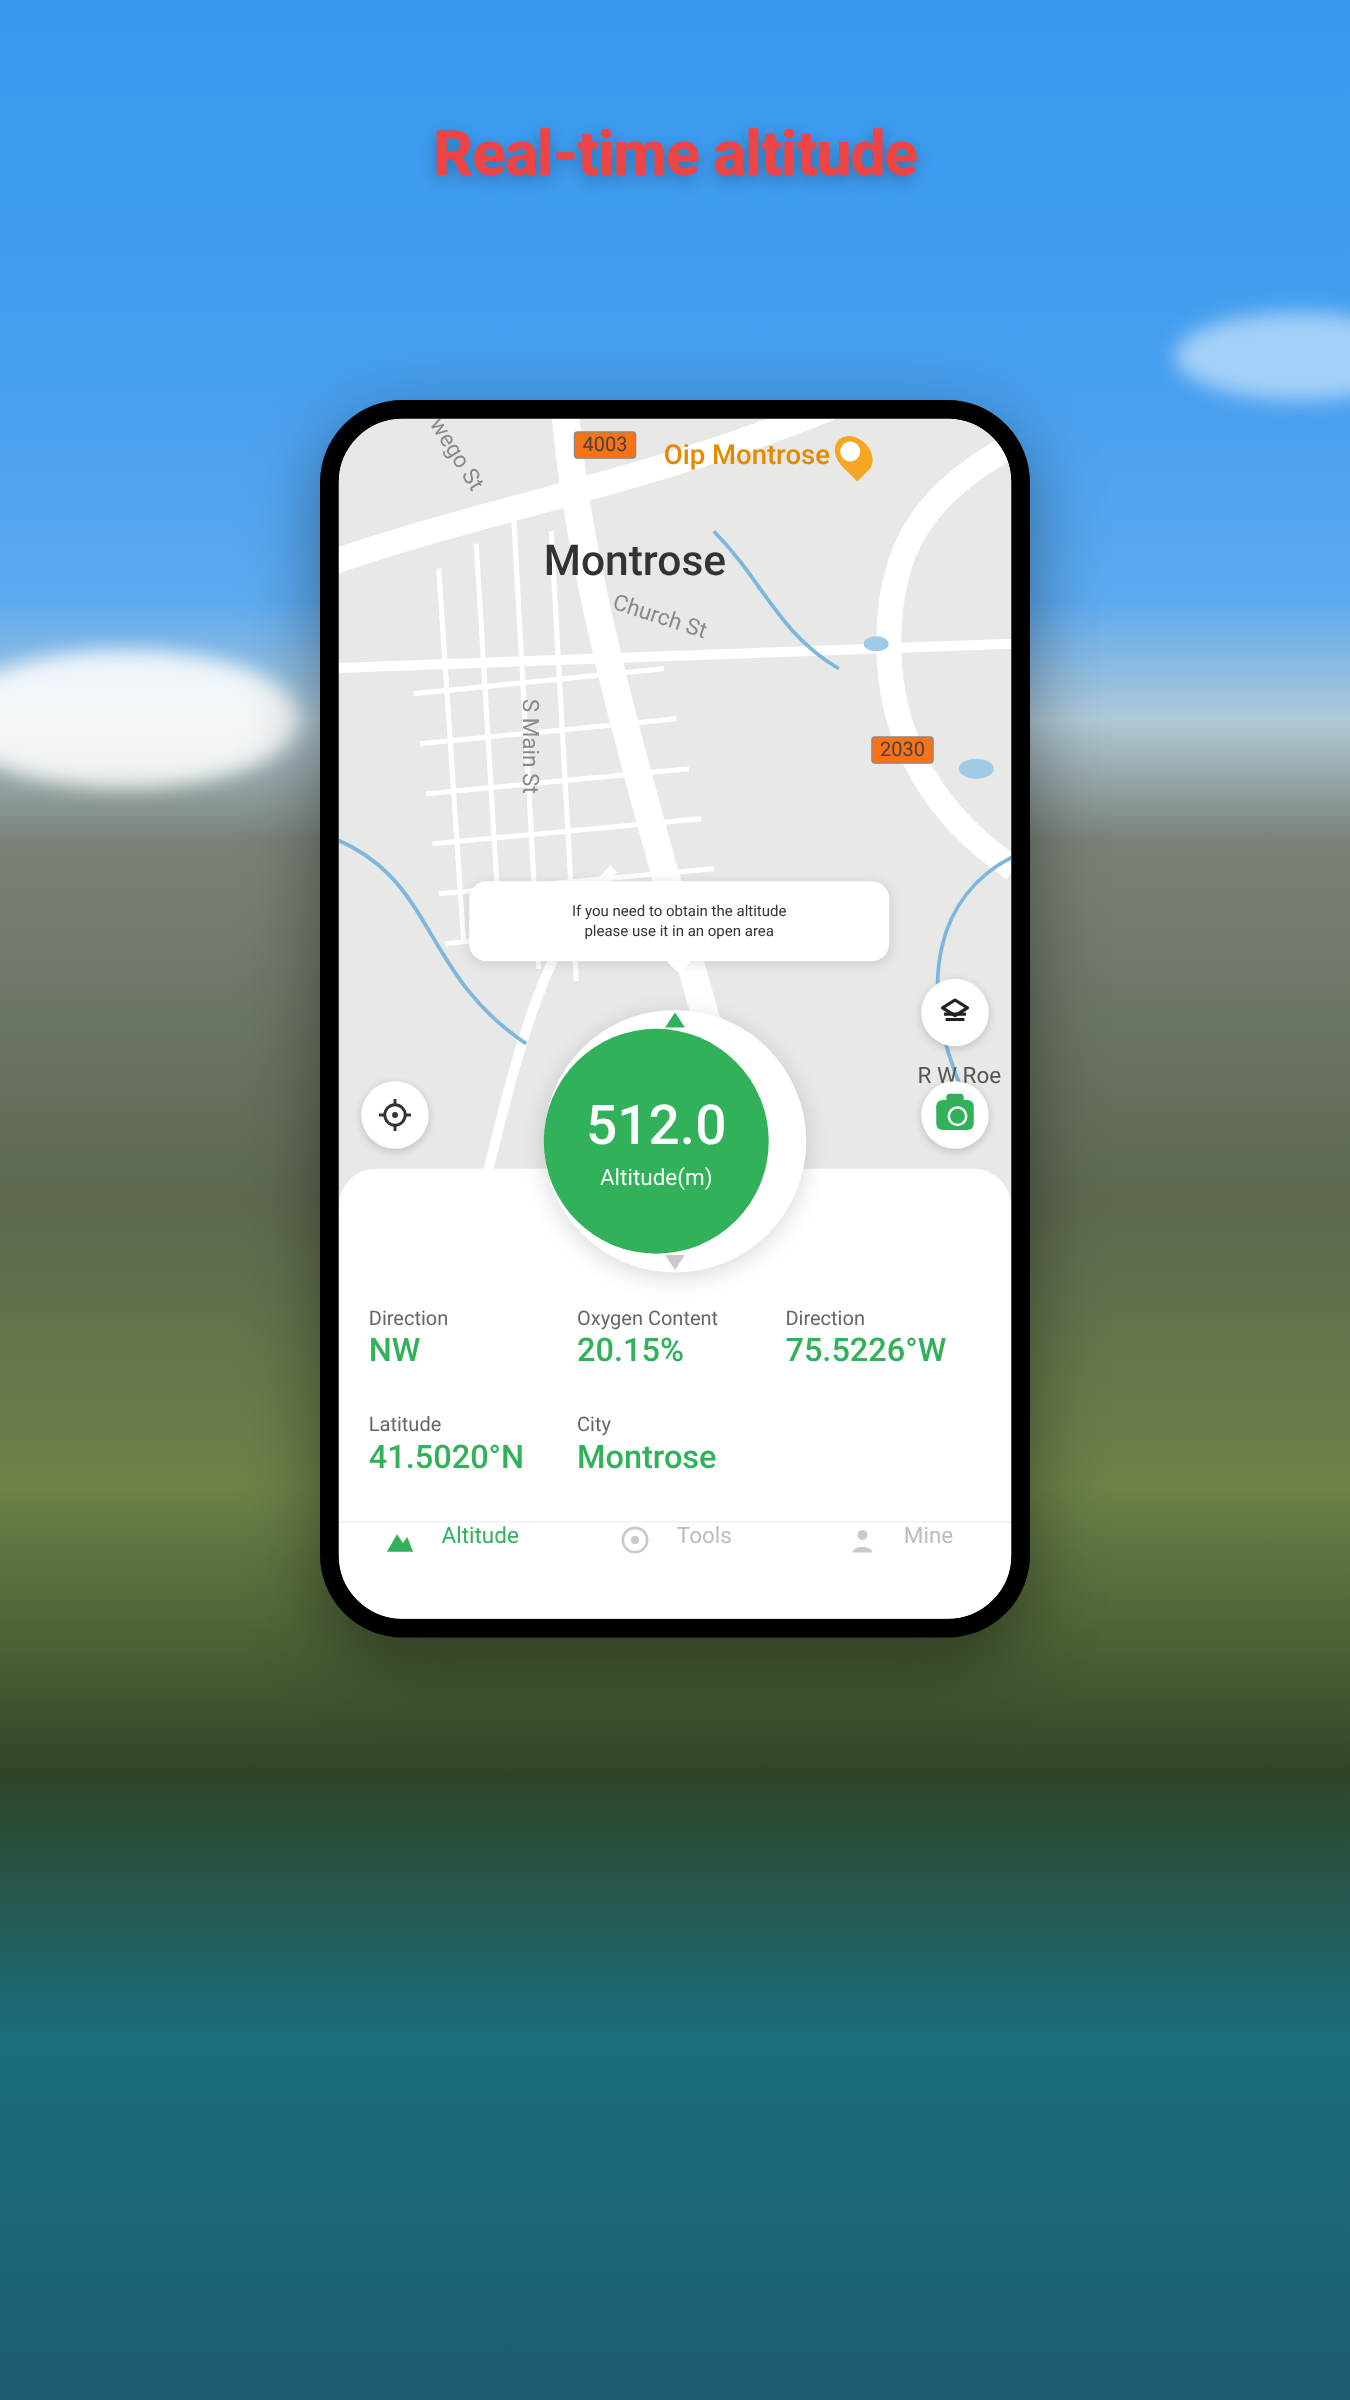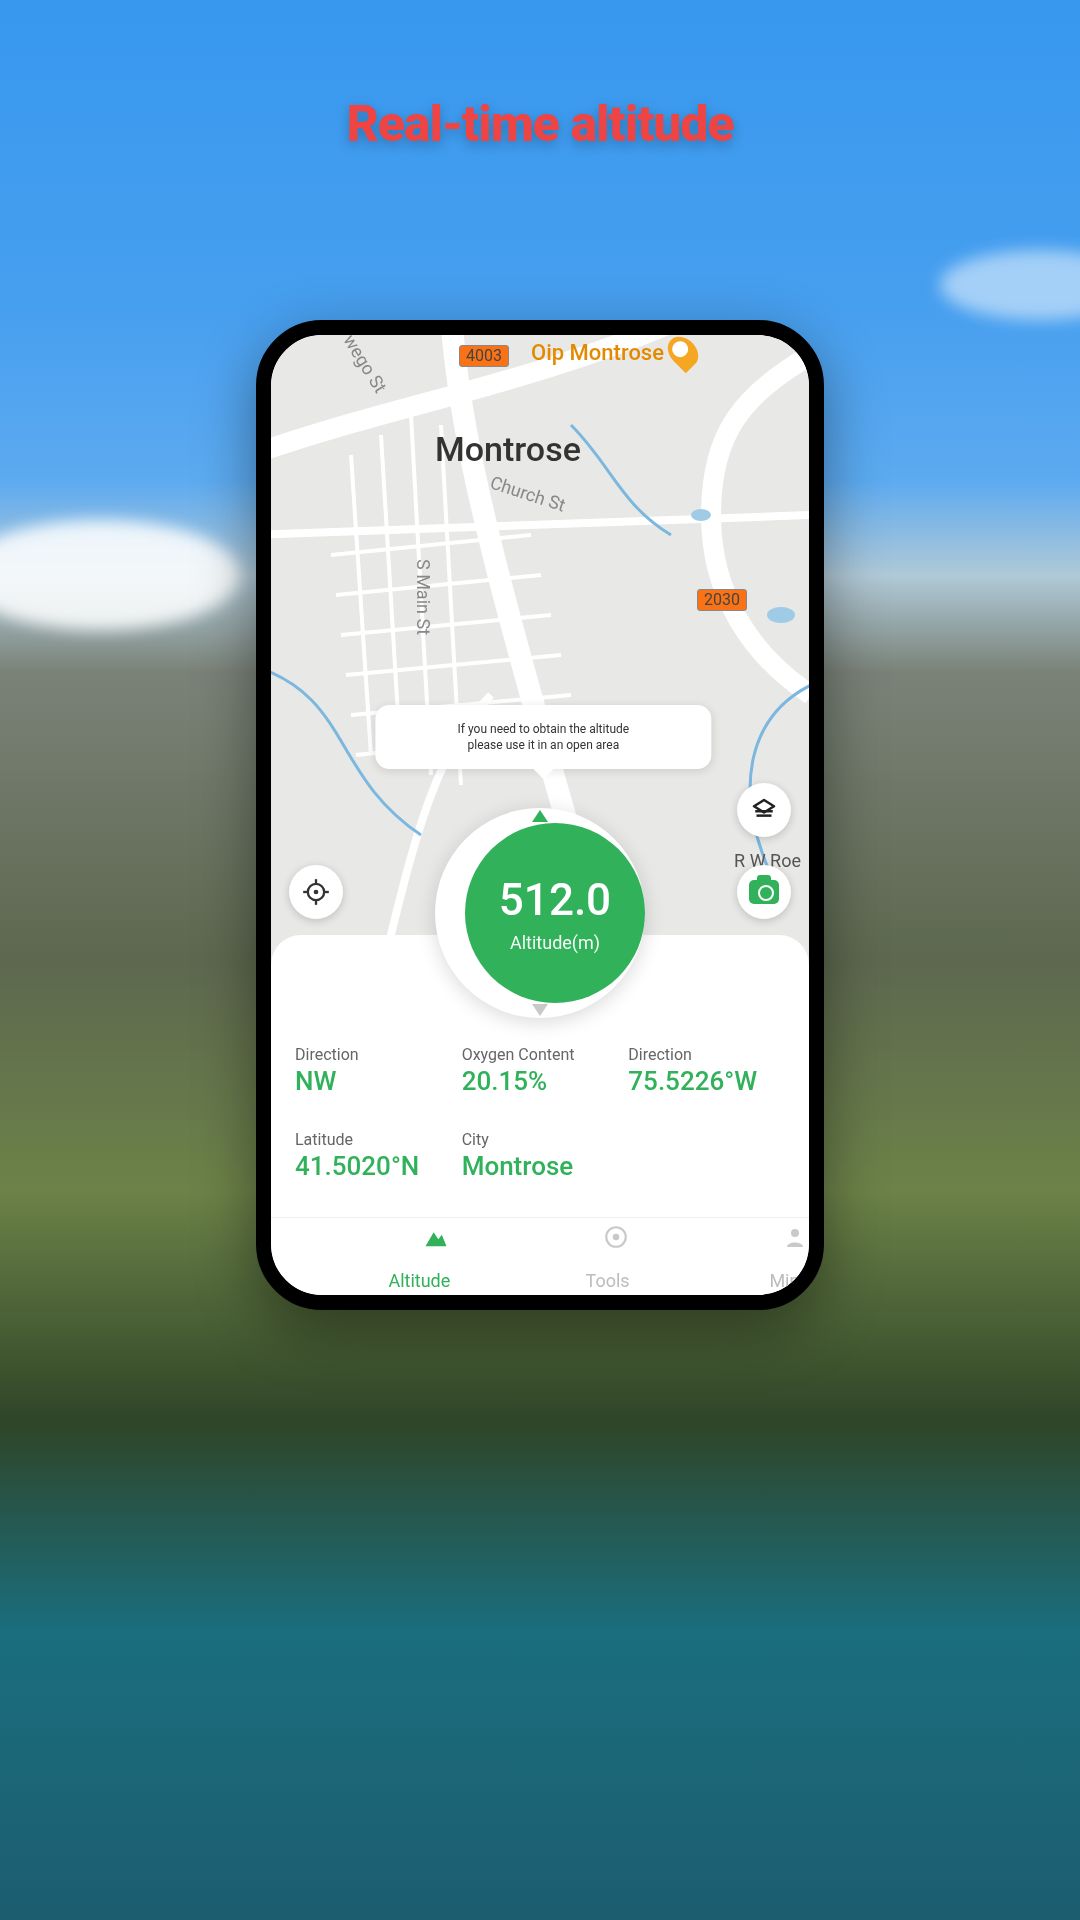--- a/index.html
+++ b/index.html
@@ -158,21 +158,21 @@
     top: 473px;
     left: 50%;
     transform: translateX(-50%);
     width: 210px;
     height: 210px;
     border-radius: 50%;
     background: #fff;
     box-shadow: 0 4px 20px rgba(0,0,0,0.15);
     display: flex;
     align-items: center;
-    justify-content: flex-end;
+    justify-content: flex-start;
   }
   .alt-circle {
     width: 180px; height: 180px;
     background: #30b15a;
     border-radius: 50%;
     display: flex;
     flex-direction: column;
     align-items: center;
     justify-content: center;
     color:#fff;
@@ -238,22 +238,22 @@
   .nav {
     position: absolute;
     bottom: 0; left: 0; right: 0;
     height: 78px;
     border-top: 1px solid #eee;
     display: flex;
   }
   .nav-item {
     flex: 1;
     display: flex;
-    flex-direction: column;
-    align-items: flex-end;
+    flex-direction: row;
+    align-items: flex-start;
     justify-content: center;
     gap: 19px;
     font-size: 18px;
     color: #bcbcbc;
   }
   .nav-item.active { color: #30b15a; }
   .nav-ico { width: 28px; height: 28px; display:flex; align-items:center; justify-content:center; }
 
 </style>
 </head>
@@ -292,21 +292,21 @@
         <path d="M -20 330 C 80 360, 60 440, 150 500" stroke="#7bb7de" stroke-width="3" fill="none"></path>
         <path d="M 540 350 C 480 380, 460 450, 500 540" stroke="#7bb7de" stroke-width="3" fill="none"></path>
         <path d="M 300 90 C 340 130, 350 170, 400 200" stroke="#7bb7de" stroke-width="3" fill="none"></path>
 
         <ellipse cx="430" cy="180" rx="10" ry="6" fill="#9fcbe6"></ellipse>
         <ellipse cx="510" cy="280" rx="14" ry="8" fill="#9fcbe6"></ellipse>
       </svg>
 
       <div class="street-label" style="top:18px; left:62px; transform:rotate(58deg);">wego St</div>
       <div class="road-label" style="top:10px; left:188px;">4003</div>
-      <div class="poi" style="top:0; left:260px;">
+      <div class="poi" style="top:12px; left:260px;">
         <span>Oip Montrose</span>
         <span class="poi-pin"></span>
       </div>
       <div class="city-label" style="top:94px; left:164px;">Montrose</div>
       <div class="street-label" style="top:148px; left:218px; transform:rotate(18deg);">Church St</div>
       <div class="street-label" style="top:224px; left:142px; writing-mode:vertical-rl;">S Main St</div>
       <div class="road-label" style="top:254px; right:62px;">2030</div>
       <div class="street-label" style="top:498px; right:8px; color:#555;margin-top:17px;">R W Roe</div>
     </div>
 

